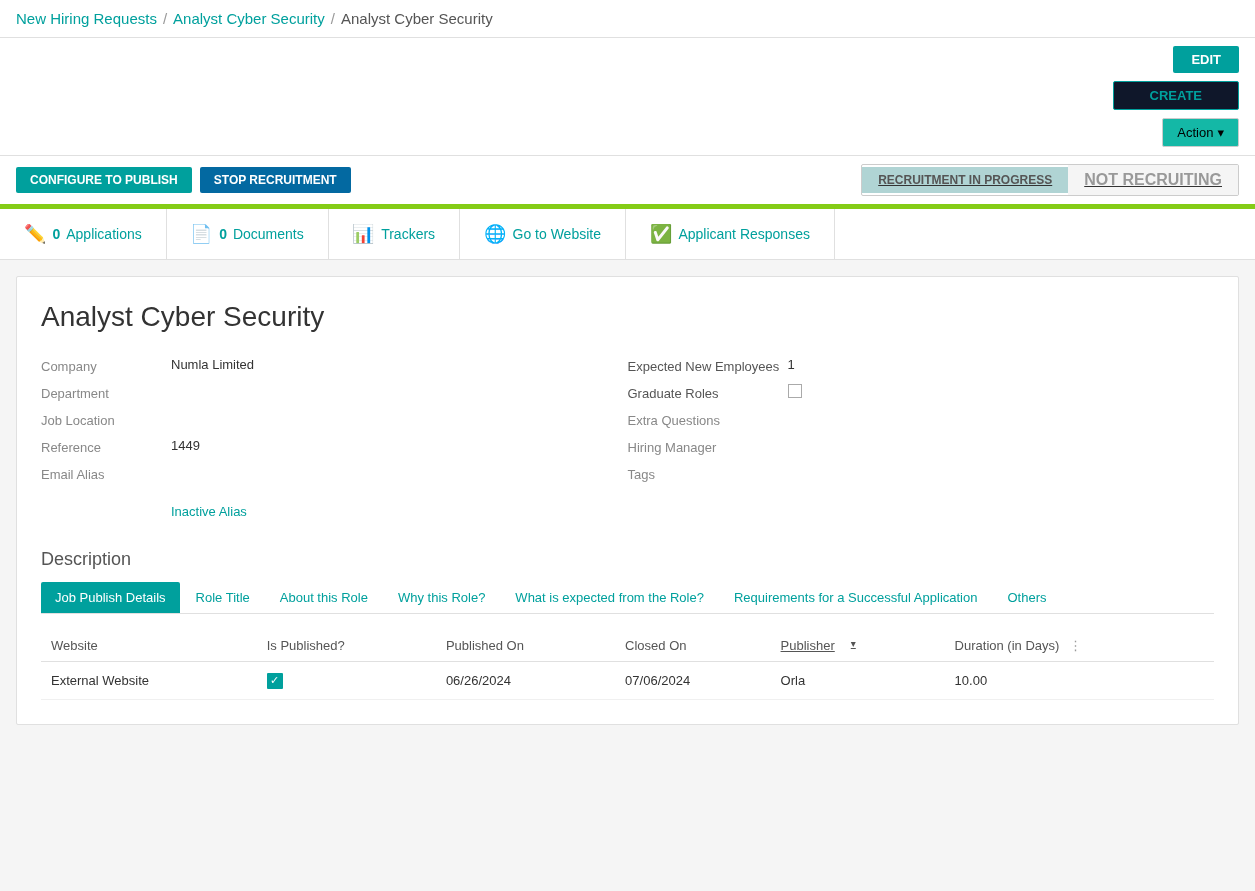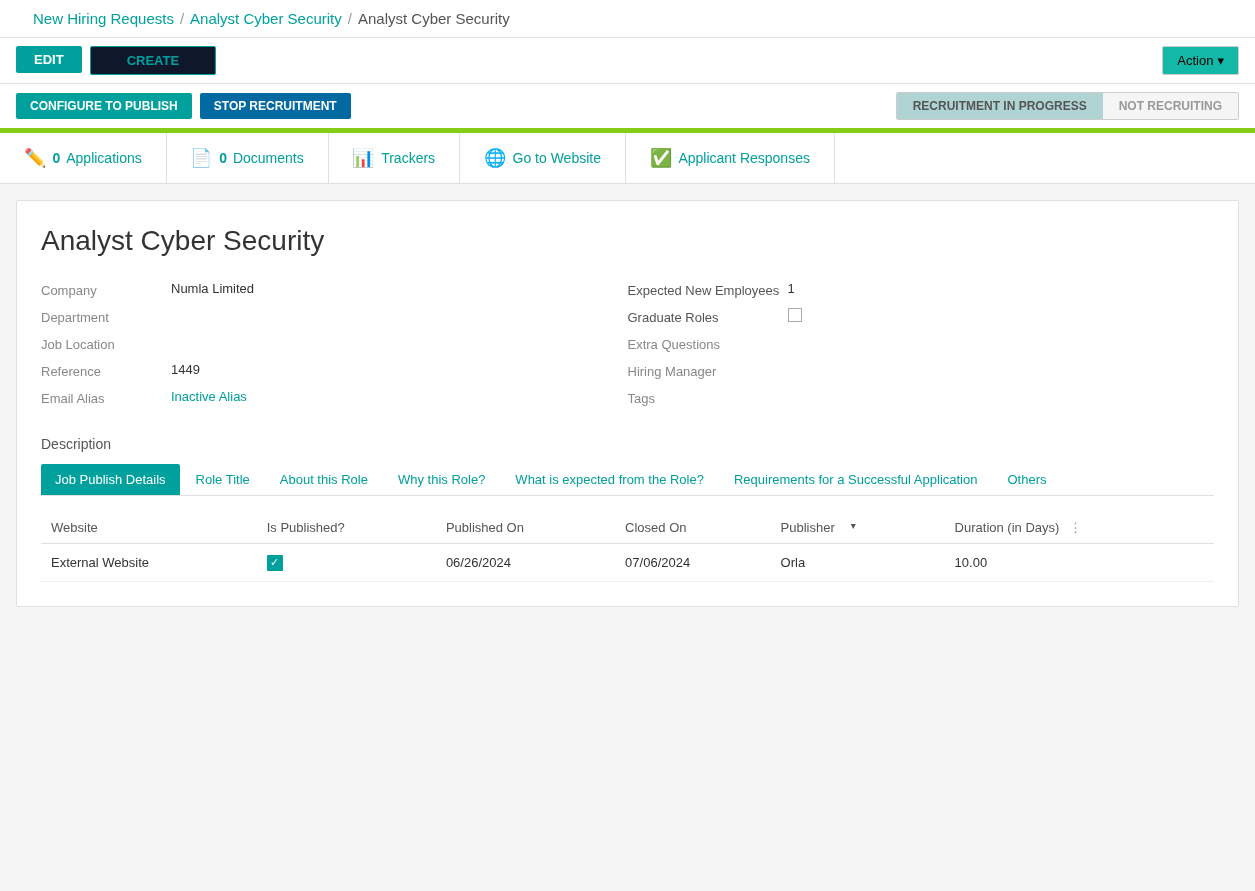--- a/index.html
+++ b/index.html
@@ -1,63 +1,63 @@
 <!DOCTYPE html>
 <html><head>
   <meta charset="utf-8">
   <style>
     * { box-sizing: border-box; margin: 0; padding: 0; }
     body { font-family: 'Segoe UI', Arial, sans-serif; font-size: 14px; background: #f5f5f5; color: #333; }
 
-    .top-bar { background: #fff; padding: 10px 33px; border-bottom: 1px solid #e0e0e0; }
+    .top-bar { background: #fff; padding: 10px 16px; border-bottom: 1px solid #e0e0e0; }
     .breadcrumb { display: flex; align-items: center; gap: 6px; font-size: 15px; }
     .breadcrumb-link { color: #00a09d; cursor: pointer; text-decoration: none; }
     .breadcrumb-sep { color: #999; }
     .breadcrumb-current { color: #555; }
 
-    .action-bar { background: #fff; padding: 8px 16px; display: flex; align-items: flex-start; border-bottom: 1px solid #e0e0e0; gap: 8px; }
+    .action-bar { background: #fff; padding: 8px 16px; display: flex; align-items: flex-end; border-bottom: 1px solid #e0e0e0; gap: 8px; flex-direction: column; }
     .btn-edit { background: #00a09d; color: #fff; border: none; padding: 6px 18px; font-size: 13px; font-weight: bold; cursor: pointer; border-radius: 2px; }
     .btn-create { background: #0f172a; color: #00a09d; border: 1px solid #00a09d; padding: 6px 36px; font-size: 13px; font-weight: bold; cursor: pointer; border-radius: 2px; }
     .action-dropdown { margin-left: auto; background: #14b8a6; border: 1px solid #ccc; padding: 6px 14px; font-size: 13px; cursor: pointer; border-radius: 2px; display: flex; align-items: center; gap: 4px; }
 
     .publish-bar { background: #fff; padding: 8px 16px; display: flex; align-items: center; border-bottom: 5px solid #84cc16; gap: 8px; }
     .btn-configure { background: #00a09d; color: #fff; border: none; padding: 6px 14px; font-size: 12px; font-weight: bold; cursor: pointer; border-radius: 2px; text-transform: uppercase; }
     .btn-stop { background: #0369a1; color: #fff; border: none; padding: 6px 14px; font-size: 12px; font-weight: bold; cursor: pointer; border-radius: 2px; text-transform: uppercase; }
-    .status-bar { margin-left: auto; display: flex; align-items: center; border: 1px solid #ccc; border-radius: 2px; overflow: hidden; }
+    .status-bar { margin-left: auto; display: flex; align-items: center; border: 1px solid #ccc; border-radius: 2px; overflow: hidden; text-decoration: underline; }
     .status-active { background: #b0d4d4; color: #555; padding: 6px 16px; font-size: 12px; font-weight: bold; }
-    .status-inactive { background: #f5f5f5; color: #999; padding: 6px 16px; font-size: 12px; font-weight: bold; }
+    .status-inactive { background: #f5f5f5; color: #999; padding: 6px 16px; font-size: 16px; font-weight: bold; }
 
     .tab-nav { background: #fff; display: flex; border-bottom: 1px solid #e0e0e0; }
     .tab-item { display: flex; align-items: center; gap: 6px; padding: 14px 24px; cursor: pointer; color: #00a09d; font-size: 14px; border-right: 1px solid #e0e0e0; }
     .tab-icon { font-size: 18px; color: #00a09d; }
     .tab-count { font-weight: bold; }
 
     .content { background: #fff; margin: 16px; padding: 24px; border: 1px solid #e0e0e0; border-radius: 2px; }
     .job-title { font-size: 28px; font-weight: 400; color: #333; margin-bottom: 24px; }
 
     .fields-grid { display: grid; grid-template-columns: 1fr 1fr; gap: 0; }
     .field-section { padding-right: 40px; }
     .field-row { display: flex; align-items: flex-start; margin-bottom: 10px; }
     .field-label { color: #888; min-width: 130px; font-size: 13px; padding-top: 2px; }
     .field-value { color: #333; font-size: 13px; }
-    .field-value.link { color: #00a09d; cursor: pointer; }
+    .field-value.link { color: #00a09d; cursor: pointer; margin-top: 39px; }
     .field-label-bold { color: #555; font-weight: 400; min-width: 160px; font-size: 13px; padding-top: 2px; }
 
     .checkbox-empty { width: 14px; height: 14px; border: 1px solid #aaa; display: inline-block; background: #fff; }
 
-    .description-label { color: #555; font-weight: 500; font-size: 14px; margin-top: 20px; margin-bottom: 12px; }
+    .description-label { color: #555; font-weight: 500; font-size: 18px; margin-top: 20px; margin-bottom: 12px; }
 
     .inner-tabs { display: flex; flex-wrap: wrap; gap: 2px; margin-bottom: 16px; border-bottom: 1px solid #e0e0e0; padding-bottom: 0; }
     .inner-tab { padding: 8px 14px; cursor: pointer; font-size: 13px; color: #00a09d; border-radius: 2px 2px 0 0; }
     .inner-tab.active { background: #00a09d; color: #fff; }
 
     .data-table { width: 100%; border-collapse: collapse; margin-top: 4px; }
     .data-table th { text-align: left; padding: 8px 10px; font-size: 13px; color: #555; font-weight: 500; border-bottom: 1px solid #e0e0e0; }
     .data-table td { padding: 10px 10px; font-size: 13px; color: #333; border-bottom: 1px solid #f0f0f0; }
-    .th-publisher { display: flex; align-items: flex-start; gap: 16px; cursor: pointer; }
+    .th-publisher { display: flex; align-items: flex-start; gap: 16px; cursor: pointer; text-decoration: underline; }
     .sort-icon { font-size: 10px; }
   </style>
 </head>
 <body>
 
 <div class="top-bar">
   <div class="breadcrumb">
     <a class="breadcrumb-link">New Hiring Requests</a>
     <span class="breadcrumb-sep">/</span>
     <a class="breadcrumb-link">Analyst Cyber Security</a>

